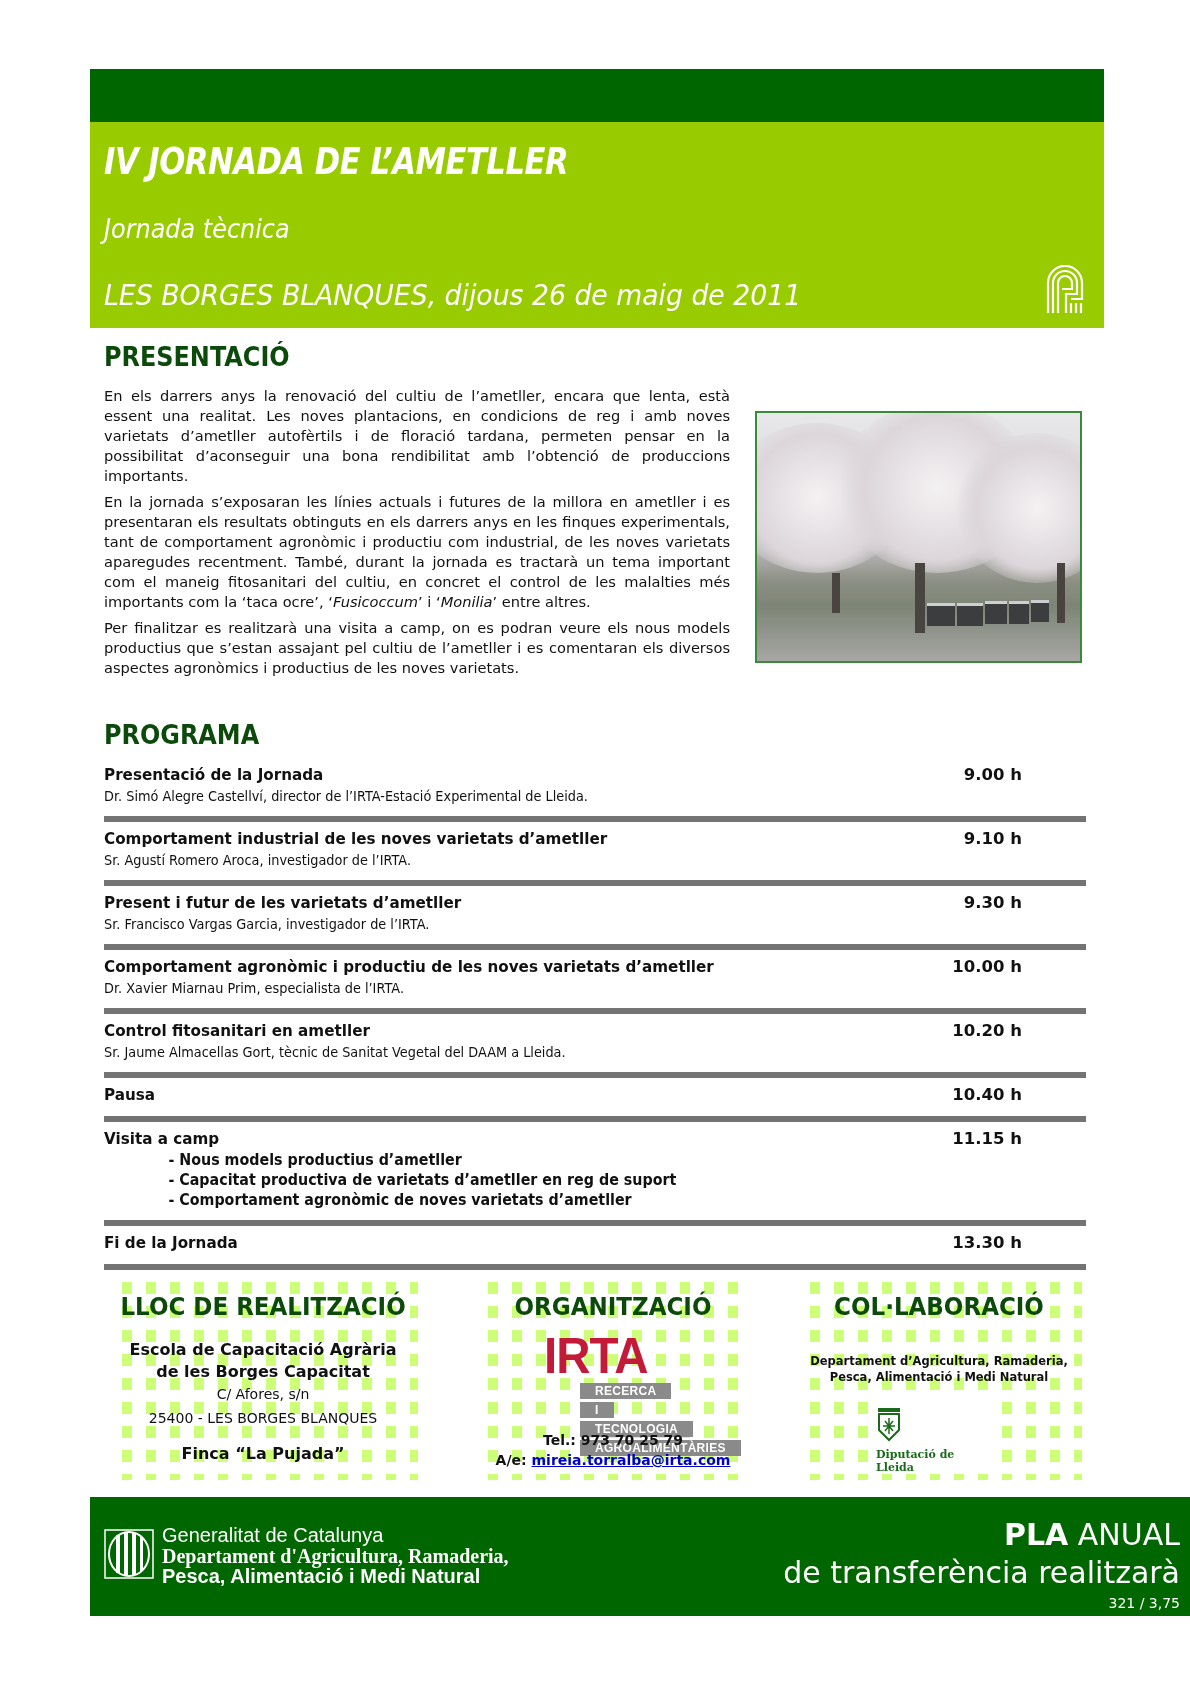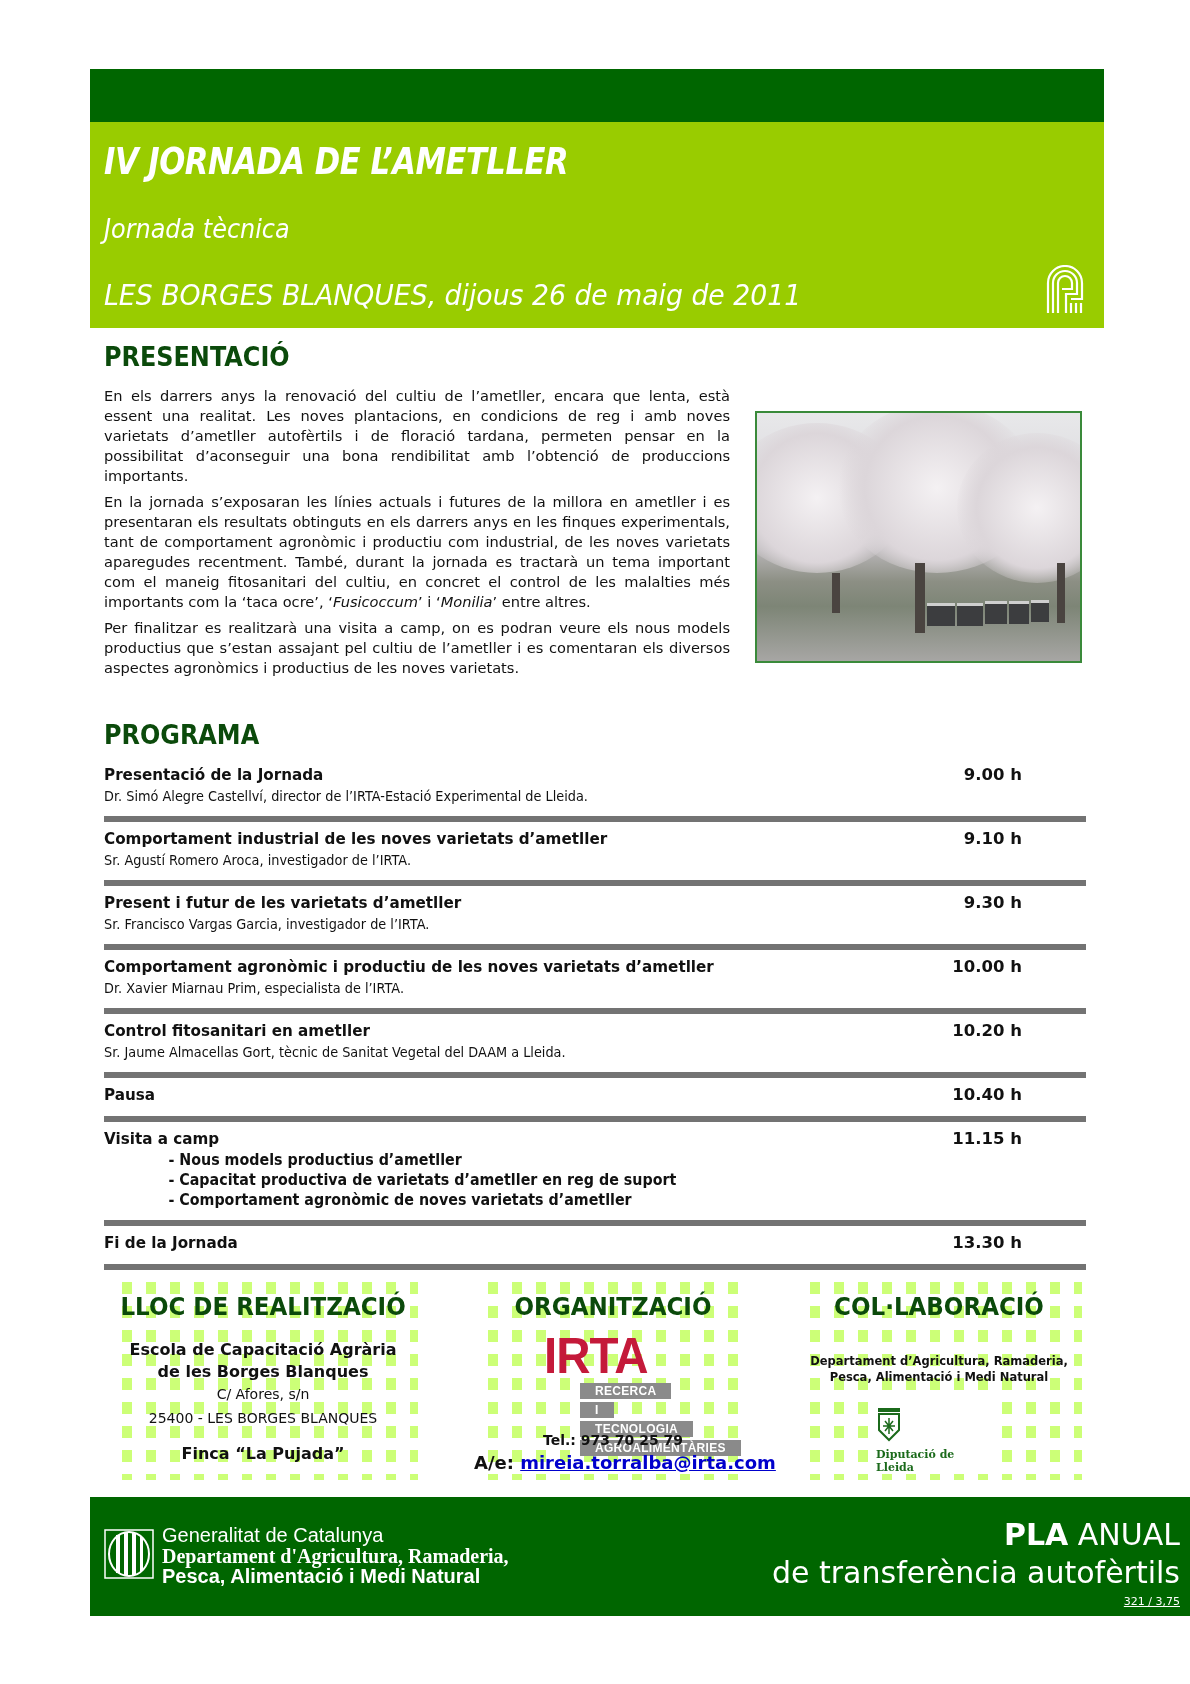--- a/index.html
+++ b/index.html
@@ -65,21 +65,21 @@
 
   
   #ftr { left:90px; top:1497px; width:1100px; height:119px; background:#006600; color:#fff; }
   #ftr-emblem { left:14px; top:32px; width:50px; height:50px; }
   #ftr-gen { left:72px; top:28px; font-family:"Liberation Sans", sans-serif; font-size:20px; line-height:20px; }
   #ftr-dep1 { left:72px; top:49px; font-family:Liberation Serif, serif; font-weight:bold; font-size:20px; line-height:20px; }
   #ftr-dep2 { left:72px; top:69px; font-family:"Liberation Sans", sans-serif; font-weight:bold; font-size:20px; line-height:20px; }
   #ftr-pla { right:10px; top:20px; font-size:30px; text-align:right; white-space:nowrap; }
   #ftr-pla b { font-weight:bold; }
   #ftr-tt { right:10px; top:58px; font-size:30px; text-align:right; white-space:nowrap; }
-  #ftr-code { right:10px; top:98px; font-size:11px; text-align:right;text-decoration:underline; }
+  #ftr-code { right:10px; top:98px; font-size:14px; text-align:right; }
   a.mail { color:#0000cc; text-decoration:underline; }
 </style>
 </head>
 <body>
 
 <div id="hdr-dark" class="abs"></div>
 <div id="hdr-lime" class="abs">
   <div id="hdr-title" class="abs">IV JORNADA DE L’AMETLLER</div>
   <div id="hdr-sub" class="abs">Jornada tècnica</div>
   <div id="hdr-place" class="abs">LES BORGES BLANQUES, dijous 26 de maig de 2011</div>
@@ -153,35 +153,35 @@
   </div>
   <div class="prow">
     <div class="p-title">Fi de la Jornada</div>
     <div class="p-time">13.30 h</div>
   </div>
 </div>
 
 <div class="abs box checker" style="left:108px; width:310px;">
   <div class="box-title">LLOC DE REALITZACIÓ</div>
   <div class="box-line" style="top:58px; font-weight:bold; font-size:16px;">Escola de Capacitació Agrària</div>
-  <div class="box-line" style="top:80px; font-weight:bold; font-size:16px;">de les Borges Blanques</div>
+  <div class="box-line" style="top:80px; font-weight:bold; font-size:16px;">de les Borges Capacitat</div>
   <div class="box-line" style="top:104px; font-size:14px;">C/ Afores, s/n</div>
   <div class="box-line" style="top:128px; font-size:14px;">25400 - LES BORGES BLANQUES</div>
   <div class="box-line" style="top:162px; font-weight:bold; font-size:16px;">Finca “La Pujada”</div>
 </div>
 
 <div class="abs box checker" style="left:474px; width:278px;">
   <div class="box-title">ORGANITZACIÓ</div>
   <div id="irta-logo">
     <div id="irta-word">IRTA</div>
     <div><span class="irta-bar">RECERCA</span> <span class="irta-bar">I</span> <span class="irta-bar">TECNOLOGIA</span></div>
     <div><span class="irta-bar">AGROALIMENTÀRIES</span></div>
   </div>
   <div class="box-line" style="top:150px; font-weight:bold; font-size:14px;">Tel.: 973 70 25 79</div>
-  <div class="box-line" style="top:170px; font-weight:bold; font-size:18px;"><span>A/e: </span><a class="mail">mireia.torralba@irta.com</a></div>
+  <div class="box-line" style="top:170px; font-weight:bold; font-size:14px;"><span>A/e: </span><a class="mail">mireia.torralba@irta.com</a></div>
 </div>
 
 <div class="abs box checker" style="left:796px; width:286px;">
   <div class="box-title">COL·LABORACIÓ</div>
   <div class="box-line" style="top:72px; font-weight:bold; font-size:11.5px;">Departament d’Agricultura, Ramaderia,</div>
   <div class="box-line" style="top:88px; font-weight:bold; font-size:11.5px;">Pesca, Alimentació i Medi Natural</div>
   <div id="dip-logo">
     <svg width="26" height="36" viewBox="0 0 26 36" style="margin-top:4px;">
       <path d="M2 2 h22 v4 h-22z" fill="#1b6a1b"></path>
       <path d="M3 8 h20 v16 l-10 10 l-10 -10z" fill="none" stroke="#1b6a1b" stroke-width="2"></path>
@@ -197,15 +197,15 @@
     <ellipse cx="25" cy="25" rx="20" ry="22" fill="none" stroke="#fff" stroke-width="2"></ellipse>
     <rect x="12" y="6" width="4" height="38" fill="#fff"></rect>
     <rect x="20" y="4" width="4" height="42" fill="#fff"></rect>
     <rect x="28" y="4" width="4" height="42" fill="#fff"></rect>
     <rect x="36" y="8" width="3" height="34" fill="#fff"></rect>
   </svg>
   <div id="ftr-gen" class="abs">Generalitat de Catalunya</div>
   <div id="ftr-dep1" class="abs">Departament d'Agricultura, Ramaderia,</div>
   <div id="ftr-dep2" class="abs">Pesca, Alimentació i Medi Natural</div>
   <div id="ftr-pla" class="abs"><b>PLA</b><span> ANUAL</span></div>
-  <div id="ftr-tt" class="abs">de transferència autofèrtils</div>
+  <div id="ftr-tt" class="abs">de transferència realitzarà</div>
   <div id="ftr-code" class="abs">321 / 3,75</div>
 </div>
 
 </body></html>

